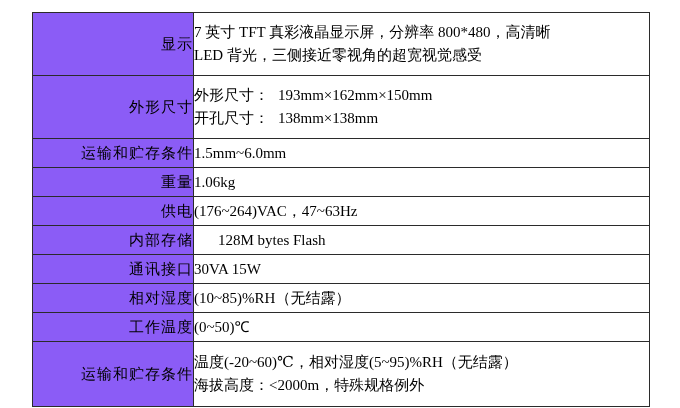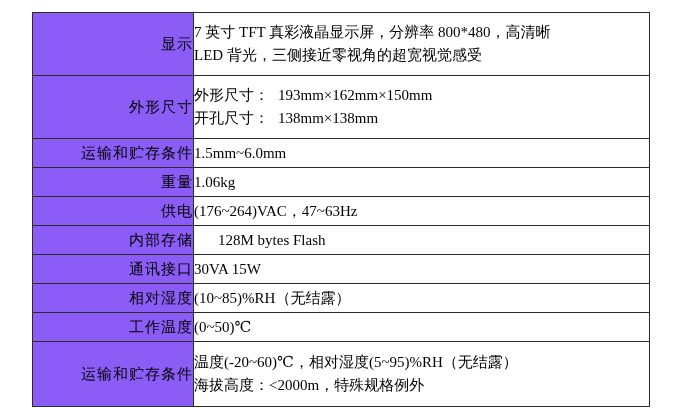--- a/index.html
+++ b/index.html
@@ -65,21 +65,21 @@
   
   tr.r-display td { height: 54px; }
   tr.r-dim td { height: 54px; }
   tr.r-panel td { height: 28px; }
   tr.r-weight td { height: 28px; }
   tr.r-power td { height: 28px; margin-top: 41px; }
   tr.r-storage td { height: 28px; padding-left: 24px; }
   tr.r-external td { height: 28px; }
   tr.r-consumption td { height: 28px; }
   tr.r-humidity td { height: 28px; }
-  tr.r-temp td { height: 28px; }
+  tr.r-temp td { height: 28px; font-family: Liberation Serif, serif; }
   tr.r-transport td { height: 56px; }
   td.value.two-lines {
     padding-top: 4px;
     padding-bottom: 4px;
   }
   td.value.two-lines .line { line-height: 23px; }
 </style>
 </head>
 <body>
 

